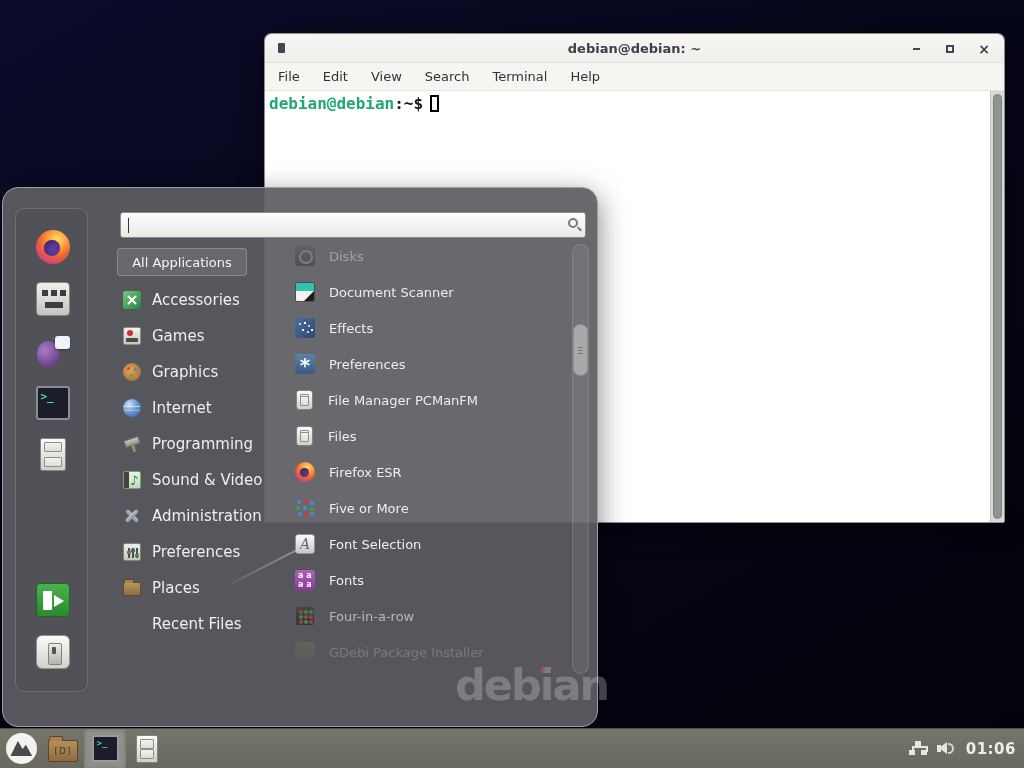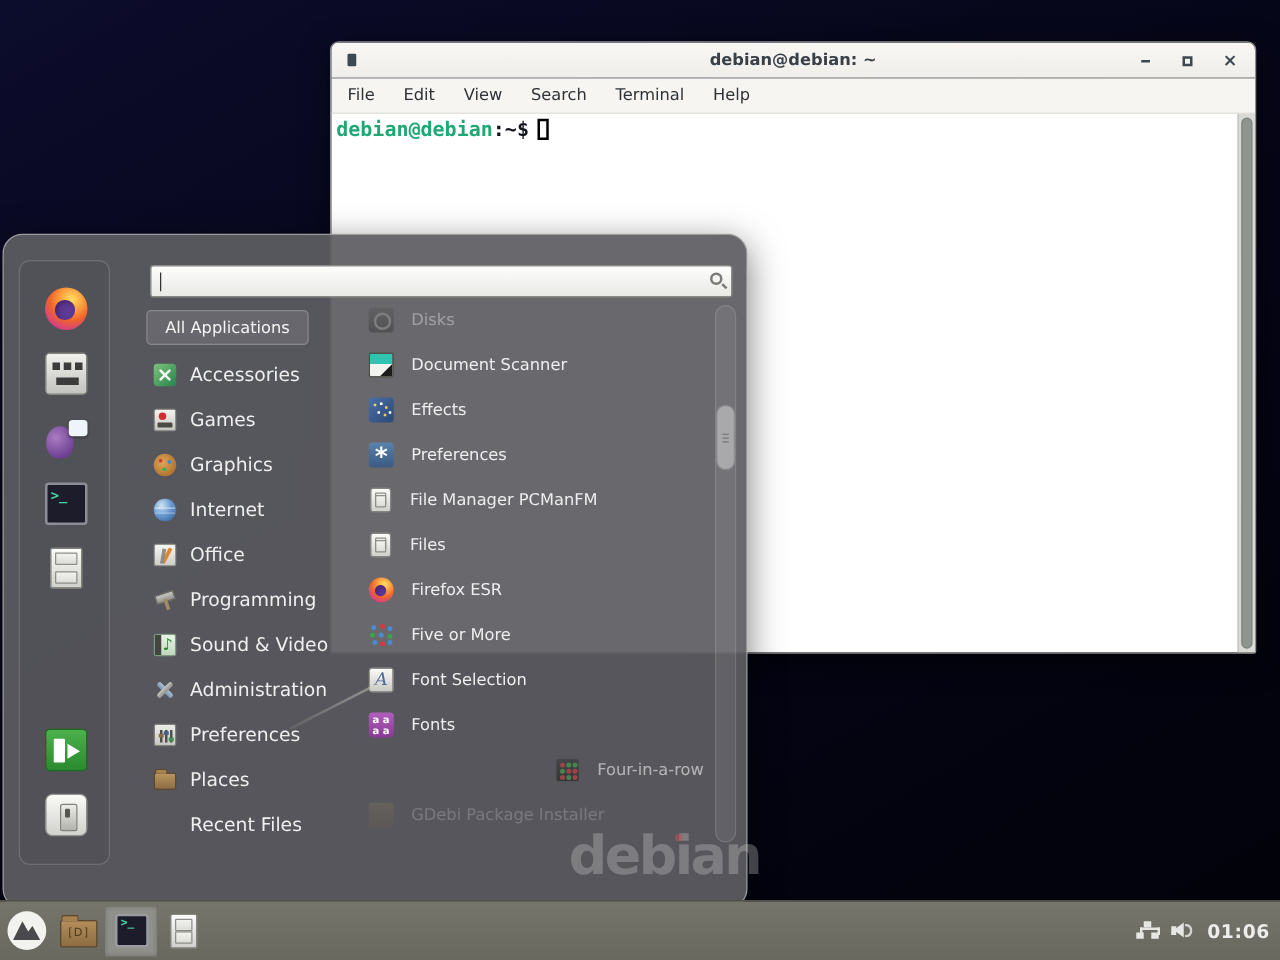--- a/index.html
+++ b/index.html
@@ -75,21 +75,21 @@
     width:130px; height:28px; margin-bottom:6px; border-radius:4px;
     background:rgba(255,255,255,.10); border:1px solid rgba(255,255,255,.22);
     display:flex; align-items:center; justify-content:center;
     color:#f4f4f4; font-size:13px;
   }
   .cat-row { height:36px; display:flex; align-items:center; gap:11px; padding-left:6px; color:#efefef; font-size:15px; cursor:default; }
 
   .app-list { position:absolute; left:292px; top:50px; width:268px; }
   .app-row { height:36px; display:flex; align-items:center; gap:14px; color:#eeeeef; font-size:13px; cursor:default; }
   .app-row.faded { opacity:.42; }
-  .app-row.faded2 { opacity:.62;justify-content:flex-end; }
+  .app-row.faded2 { opacity:.62; }
   .app-row.faded3 { opacity:.22; }
 
   .menu-scroll-track {
     position:absolute; left:569px; top:56px; width:17px; height:430px;
     background:rgba(255,255,255,.07); border:1px solid rgba(255,255,255,.12); border-radius:9px;
   }
   .menu-scroll-handle {
     position:absolute; left:570px; top:136px; width:15px; height:52px;
     background:#a9a9ab; border-radius:7px; border:1px solid #8d8d90;
     display:flex; align-items:center; justify-content:center; flex-direction:column; gap:2px;
@@ -104,21 +104,21 @@
   .watermark-dot { position:absolute; left:537px; top:479px; width:6px; height:6px; border-radius:50%; background:rgba(190,80,85,.55); }
 
   .mouse-trail {
     position:absolute; left:232px; top:582px; width:79px; height:2px;
     background:linear-gradient(to right, rgba(195,195,180,.12), rgba(210,210,195,.5));
     transform-origin:left center; transform:rotate(-27deg); border-radius:1px;
   }
 
   
   .taskbar {
-    position:absolute; left:0; right:0; bottom:0; height:48px;
+    position:absolute; left:0; right:0; bottom:0; height:40px;
     background:linear-gradient(#75756b,#68685e); border-top:1px solid #4e4e46;
     display:flex; align-items:center;
   }
   .tb-left { display:flex; align-items:center; height:40px; }
   .tb-btn { width:42px; height:40px; display:flex; align-items:center; justify-content:center; cursor:default; }
   .tb-btn.active { background:#90908a; box-shadow:inset 0 0 4px rgba(0,0,0,.25); }
   .tb-tray { margin-left:auto; display:flex; align-items:center; gap:11px; padding-right:8px; }
   .tb-clock { font-size:15px; font-weight:bold; color:#ededeb; letter-spacing:.5px; }
 
   
@@ -290,24 +290,20 @@
       </div>
       <div class="cat-row">
         <span class="ci ci-graphics"></span>
         <span class="clabel">Graphics</span>
       </div>
       <div class="cat-row">
         <span class="ci ci-internet"></span>
         <span class="clabel">Internet</span>
       </div>
       <div class="cat-row">
-        <span class="ci ci-office"></span>
-        <span class="clabel">Office</span>
-      </div>
-      <div class="cat-row">
         <span class="ci ci-programming"></span>
         <span class="clabel">Programming</span>
       </div>
       <div class="cat-row">
         <span class="ci ci-sound"></span>
         <span class="clabel">Sound &amp; Video</span>
       </div>
       <div class="cat-row">
         <span class="ci ci-admin"></span>
         <span class="clabel">Administration</span>

